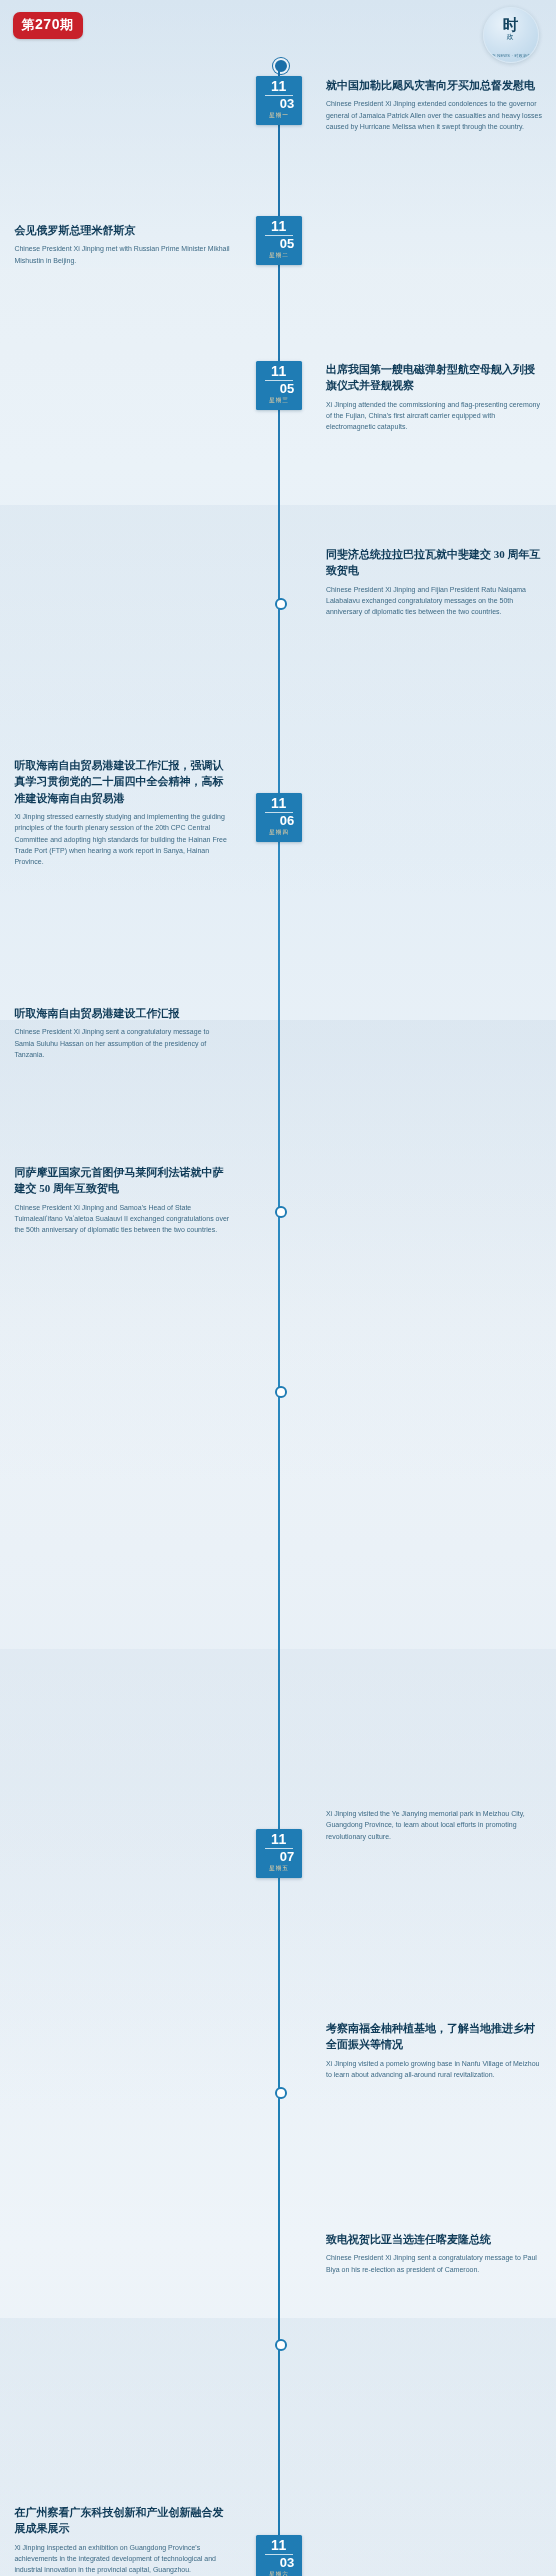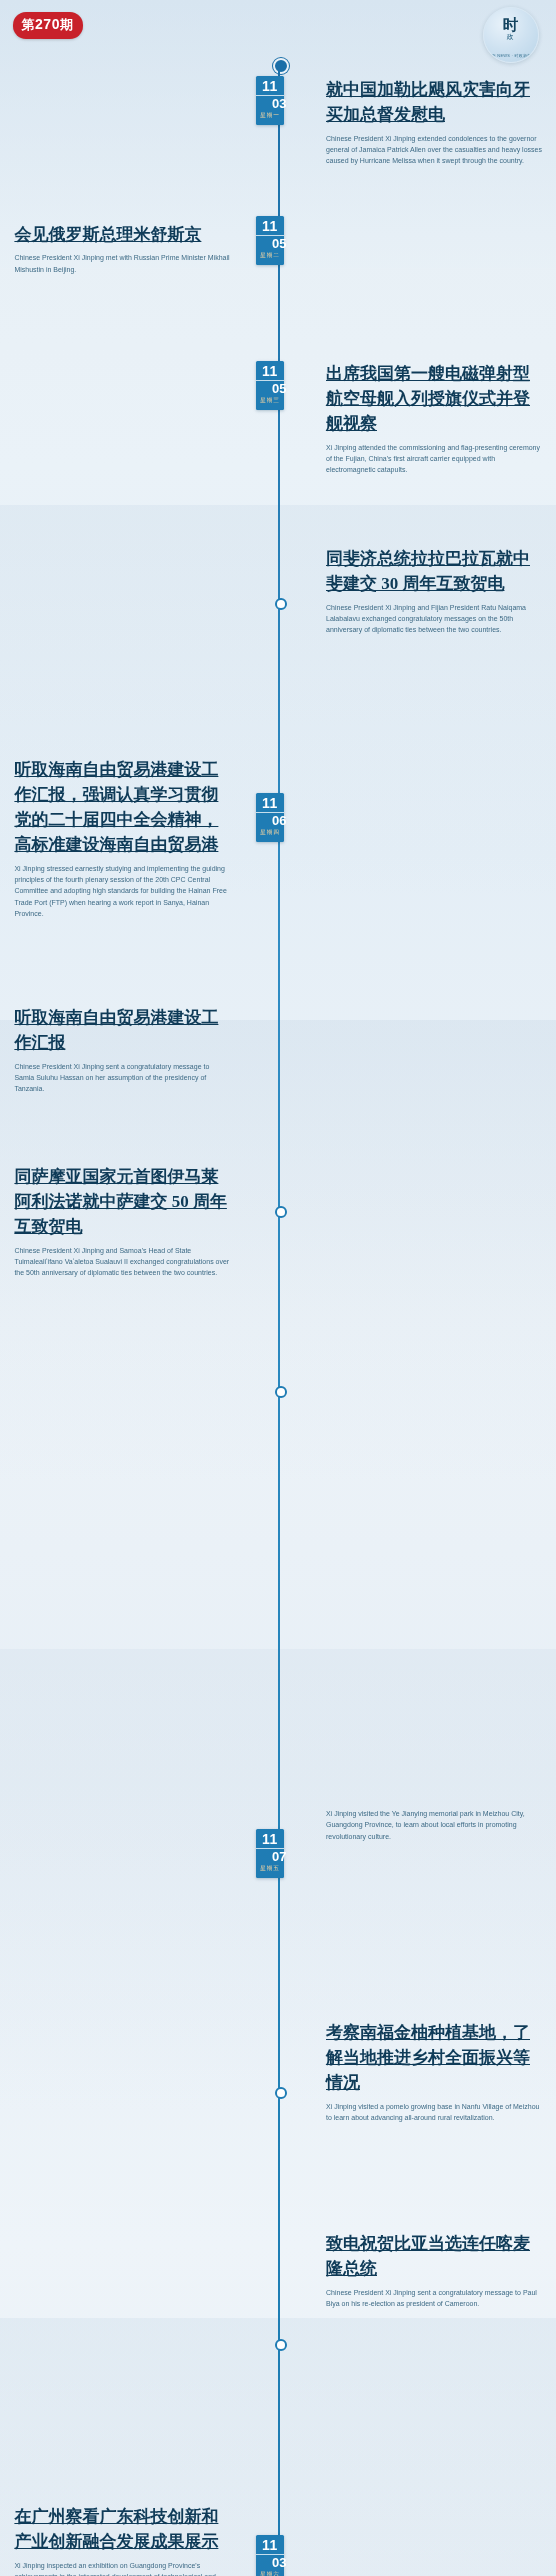--- a/index.html
+++ b/index.html
@@ -25,21 +25,21 @@
   .bg-4{top:1649px;height:464px;background:linear-gradient(180deg,rgba(200,216,230,.5) 0%,rgba(233,241,247,0) 100%);}
   .bg-5{top:2318px;height:464px;background:linear-gradient(180deg,rgba(190,211,227,.5) 0%,rgba(233,241,247,0) 100%);}
 
   
   .issue-badge{
     position:absolute;left:13.4px;top:12.4px;
     background:#c8202a;color:#fff;
     font-size:13px;font-weight:bold;
     padding:4.1px 9.3px 4.6px 8.2px;
     letter-spacing:0.5px;
-    border-radius:13px;
+    border-radius:7px;
     box-shadow:0 1px 2.6px rgba(0,0,0,.18);
   }
   .issue-badge .num{font-size:14px;}
   .logo{
     position:absolute;right:17.5px;top:7.2px;width:54px;height:54px;
     border-radius:50%;
     background:radial-gradient(circle at 36% 30%,#e8f2fa 0%,#cfe2f1 48%,#b8d4e8 100%);
     border:1.5px solid #d9e8f4;
     box-shadow:0 1px 4.1px rgba(20,60,90,.18);
     overflow:hidden;
@@ -62,21 +62,21 @@
   .axis{
     position:absolute;left:278px;top:62px;width:1.5px;height:3529px;
     background:linear-gradient(180deg,#1b6fa8 0%,#2f8cc4 25%,#1e7fb5 60%,#1b6fa8 100%);
   }
   .axis-dot{
     position:absolute;left:273px;top:58px;width:12px;height:12px;border-radius:50%;
     background:#1b6fa8;border:2.1px solid #eaf2f8;box-shadow:0 0 0 1px #1b6fa8;
   }
 
   .date{
-    position:absolute;left:256px;width:28px;
+    position:absolute;left:256px;width:46px;
     text-align:center;color:#fff;
     background:#1f7cb4;
     border-radius:1.5px;
     padding:3.1px 0 4.1px;
     box-shadow:0 1px 3.1px rgba(12,60,92,.28);
     z-index:6;
   }
   .date .m{display:block;font-size:14px;font-weight:bold;line-height:1.05;letter-spacing:0.5px;}
   .date .sep{display:block;width:28px;height:0.5px;background:rgba(255,255,255,.75);margin:1.5px auto 1.5px;}
   .date .d{display:block;font-size:13px;font-weight:bold;line-height:1.05;margin-left:16px;}
@@ -85,23 +85,22 @@
   .node{
     position:absolute;left:275px;width:7.7px;height:7.7px;border-radius:50%;
     background:#fff;border:2.1px solid #1f7cb4;z-index:7;
   }
 
   .item{position:absolute;width:216px;}
   .item.left{left:14.4px;text-align:left;}
   .item.right{left:326px;text-align:left;}
   .item .hl{
     font-family:"Liberation Serif","DejaVu Serif",serif;
-    font-size:17px;line-height:1.48;font-weight:bold;color:#0f3b58;
+    font-size:11px;line-height:1.48;font-weight:bold;color:#0f3b58;
     margin:0 0 5.2px 0;
-    text-decoration:underline;
   }
   .item .en{
     font-size:7px;line-height:1.62;color:#3d6a85;
     margin:0;
   }
 </style>
 </head>
 <body>
 
 <div class="page">

